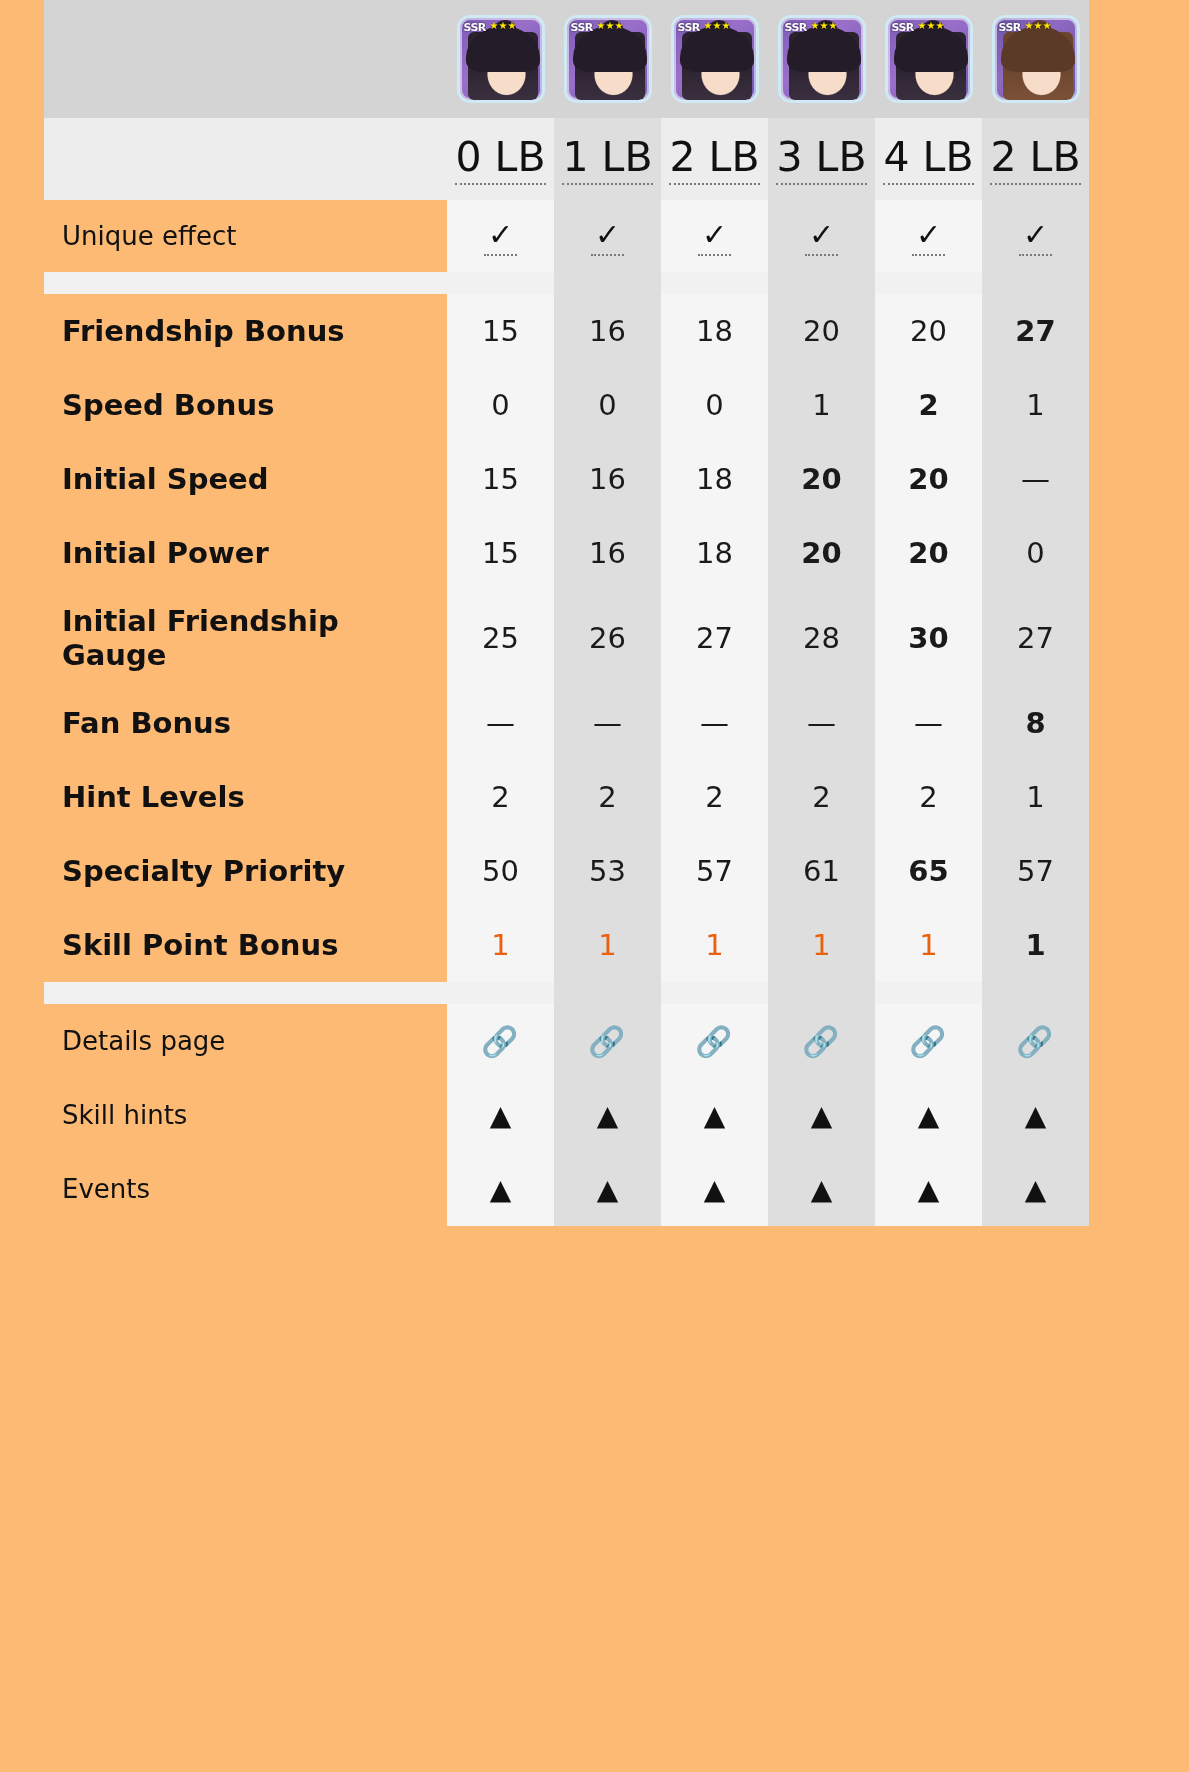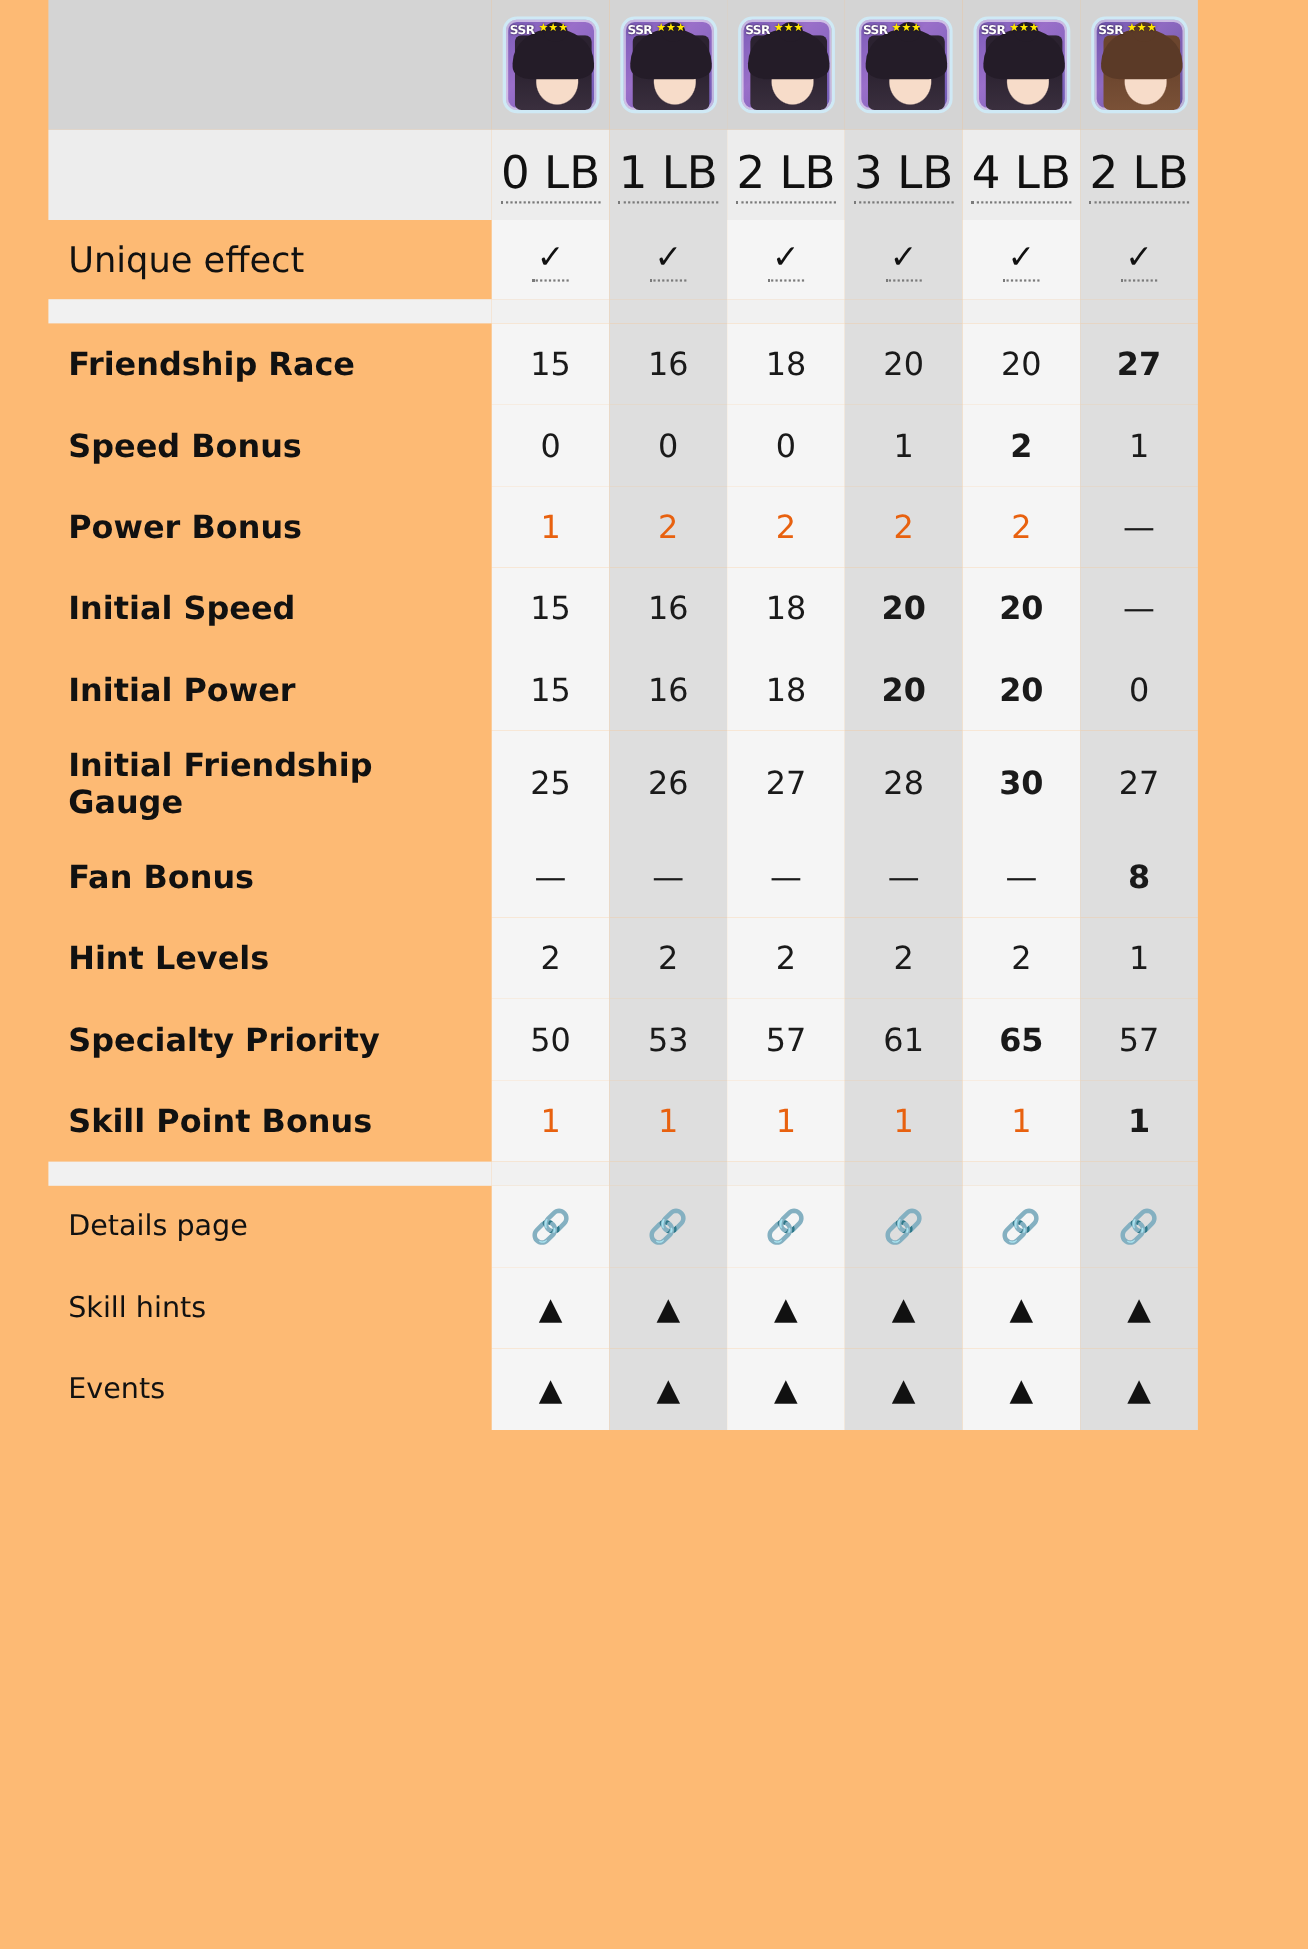--- a/index.html
+++ b/index.html
@@ -30,21 +30,21 @@
     padding: 0;
     margin: 0;
     vertical-align: middle;
     text-align: center;
     font-weight: normal;
     color: #1a1a1a;
   }
   .lbl {
     text-align: left;
     padding-left: 18px;
-    font-size: 32px;
+    font-size: 26px;
     color: #111;
   }
   .lbl.bold { font-weight: bold; }
 
   
   .col-a { background: #f5f5f5; }
   .col-b { background: #dedede; }
 
   
   tr.imgrow td { height: 118px; background: #d4d4d4; }
@@ -251,45 +251,36 @@
         <tr class="spacer">
           <td class="lbl"></td>
           <td class="col-a"></td>
           <td class="col-b"></td>
           <td class="col-a"></td>
           <td class="col-b"></td>
           <td class="col-a"></td>
           <td class="col-b"></td>
         </tr>
         <tr class="datarow">
-          <td class="lbl bold">Friendship Race</td>
+          <td class="lbl bold">Friendship Bonus</td>
           <td class="col-a"><span class="val">15</span></td>
           <td class="col-b"><span class="val">16</span></td>
           <td class="col-a"><span class="val">18</span></td>
           <td class="col-b"><span class="val">20</span></td>
           <td class="col-a"><span class="val">20</span></td>
           <td class="col-b"><span class="val bold">27</span></td>
         </tr>
         <tr class="datarow">
           <td class="lbl bold">Speed Bonus</td>
           <td class="col-a"><span class="val">0</span></td>
           <td class="col-b"><span class="val">0</span></td>
           <td class="col-a"><span class="val">0</span></td>
           <td class="col-b"><span class="val">1</span></td>
           <td class="col-a"><span class="val bold">2</span></td>
           <td class="col-b"><span class="val">1</span></td>
-        </tr>
-        <tr class="datarow">
-          <td class="lbl bold">Power Bonus</td>
-          <td class="col-a"><span class="val orange">1</span></td>
-          <td class="col-b"><span class="val orange">2</span></td>
-          <td class="col-a"><span class="val orange">2</span></td>
-          <td class="col-b"><span class="val orange">2</span></td>
-          <td class="col-a"><span class="val orange">2</span></td>
-          <td class="col-b"><span class="val">—</span></td>
         </tr>
         <tr class="datarow">
           <td class="lbl bold">Initial Speed</td>
           <td class="col-a"><span class="val">15</span></td>
           <td class="col-b"><span class="val">16</span></td>
           <td class="col-a"><span class="val">18</span></td>
           <td class="col-b"><span class="val bold">20</span></td>
           <td class="col-a"><span class="val bold">20</span></td>
           <td class="col-b"><span class="val">—</span></td>
         </tr>

